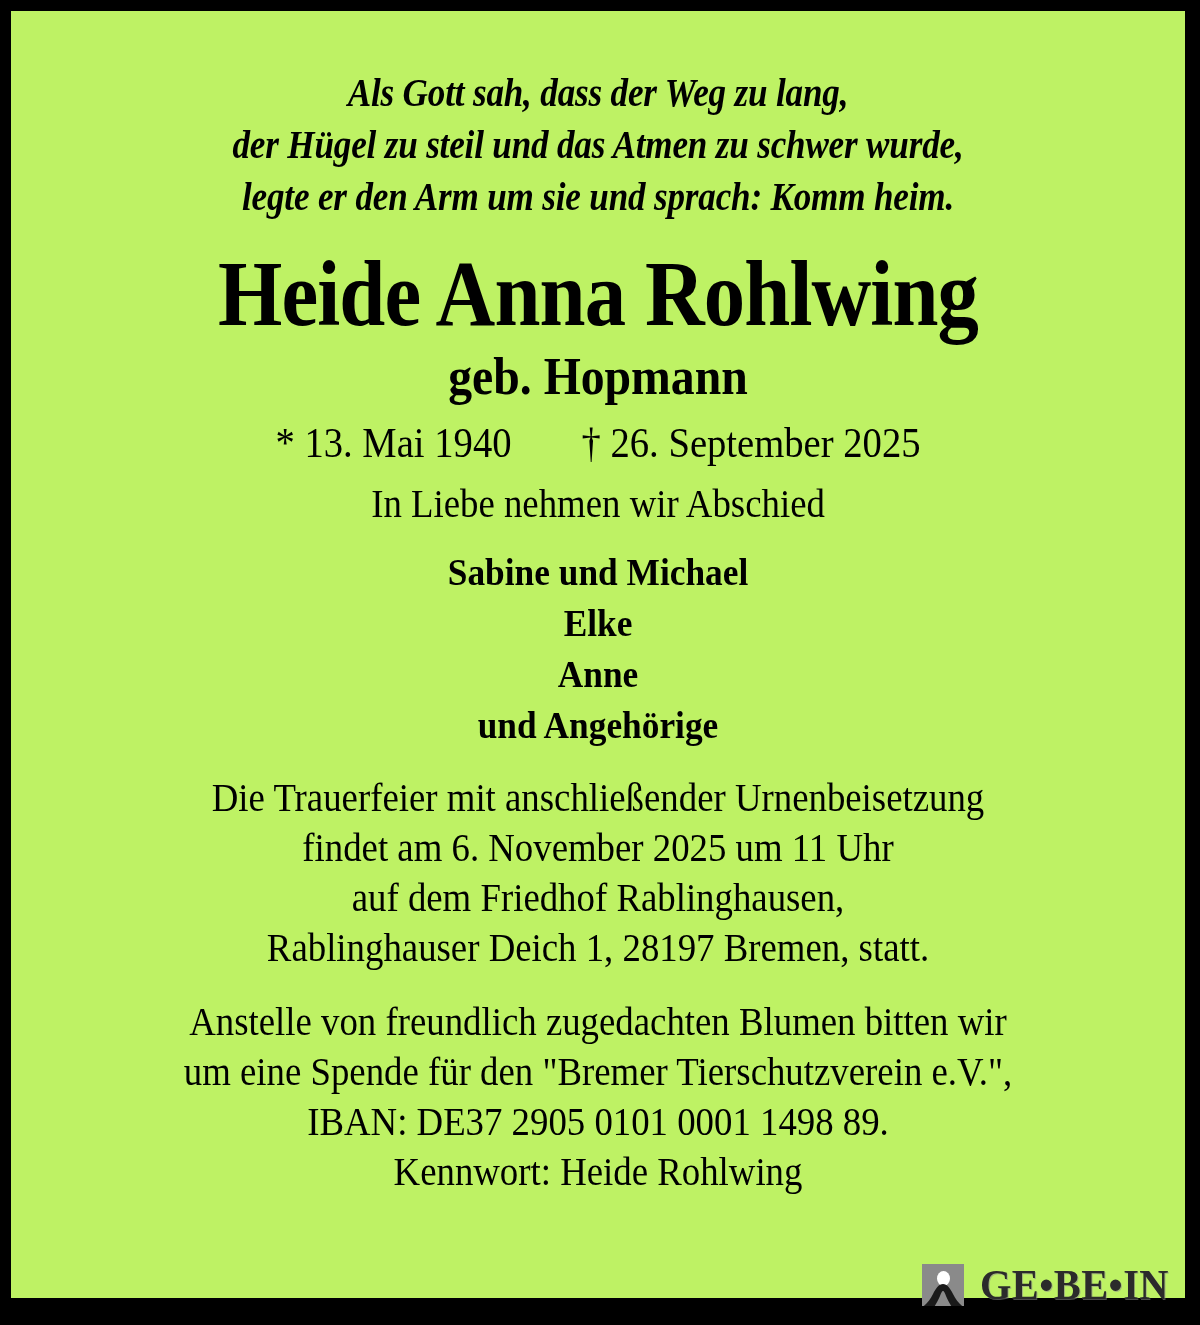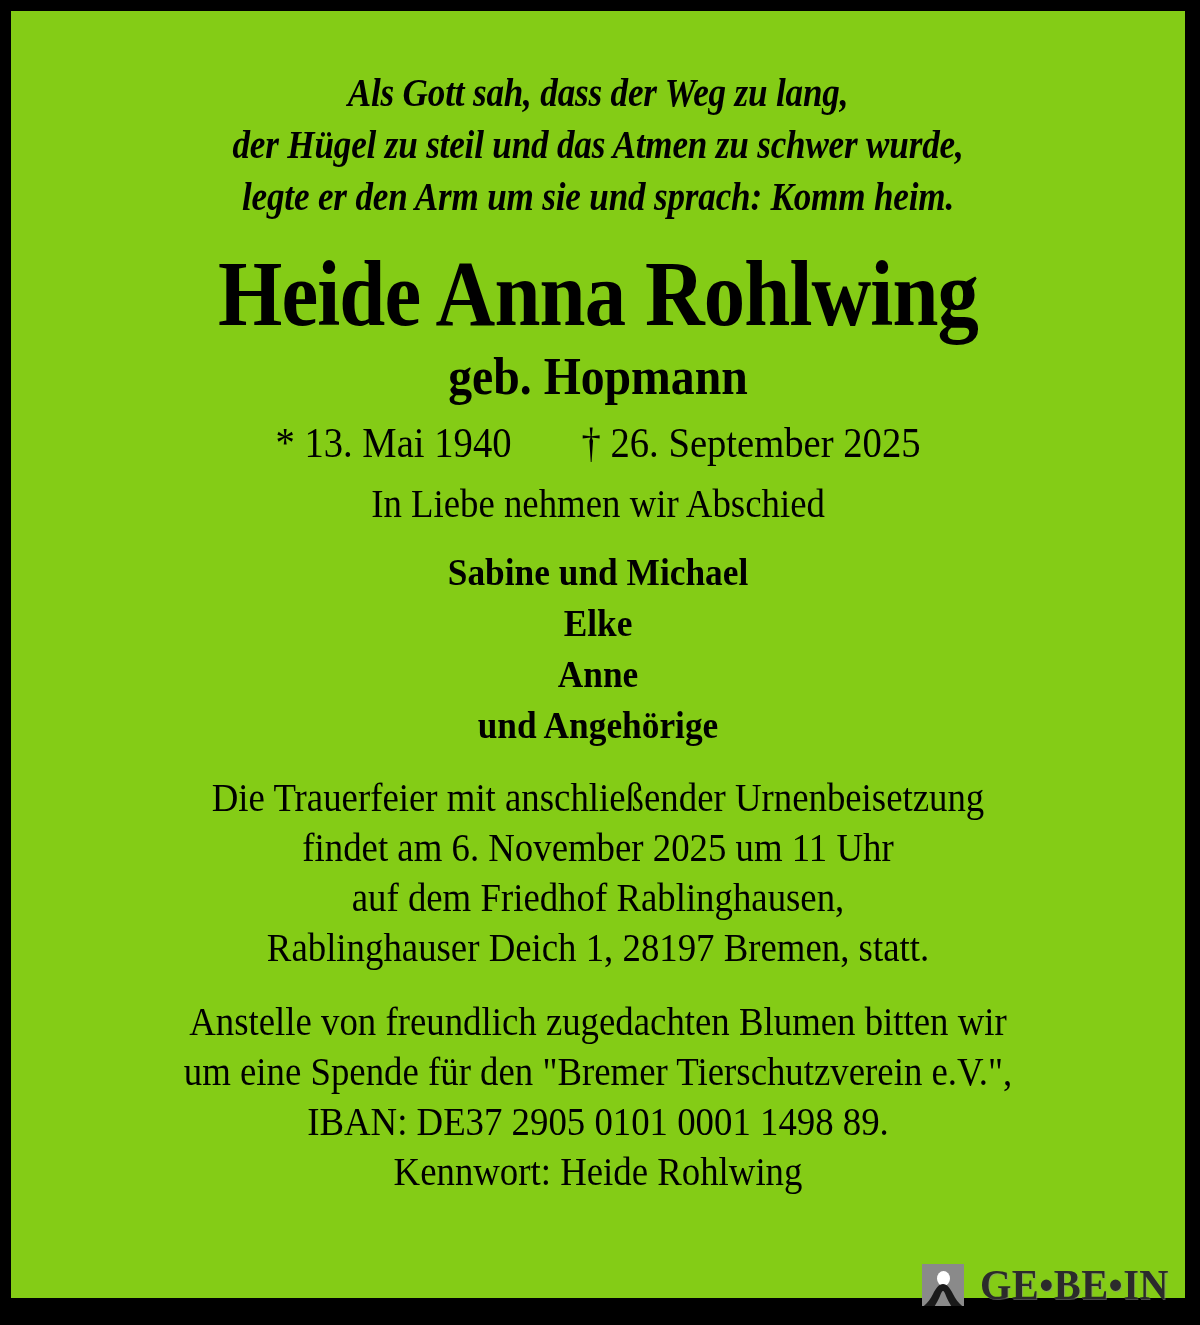--- a/index.html
+++ b/index.html
@@ -21,21 +21,21 @@
     height: 1325px;
     box-sizing: border-box;
     background: #000000;
     padding: 11px 15px 13px 11px;
   }
   #sheet {
     position: relative;
     width: 100%;
     height: 100%;
     box-sizing: border-box;
-    background: #84cc16;
+    background: #bef264;
     overflow: hidden;
   }
 
   
   .block {
     text-align: center;
     color: #000000;
   }
 
   

